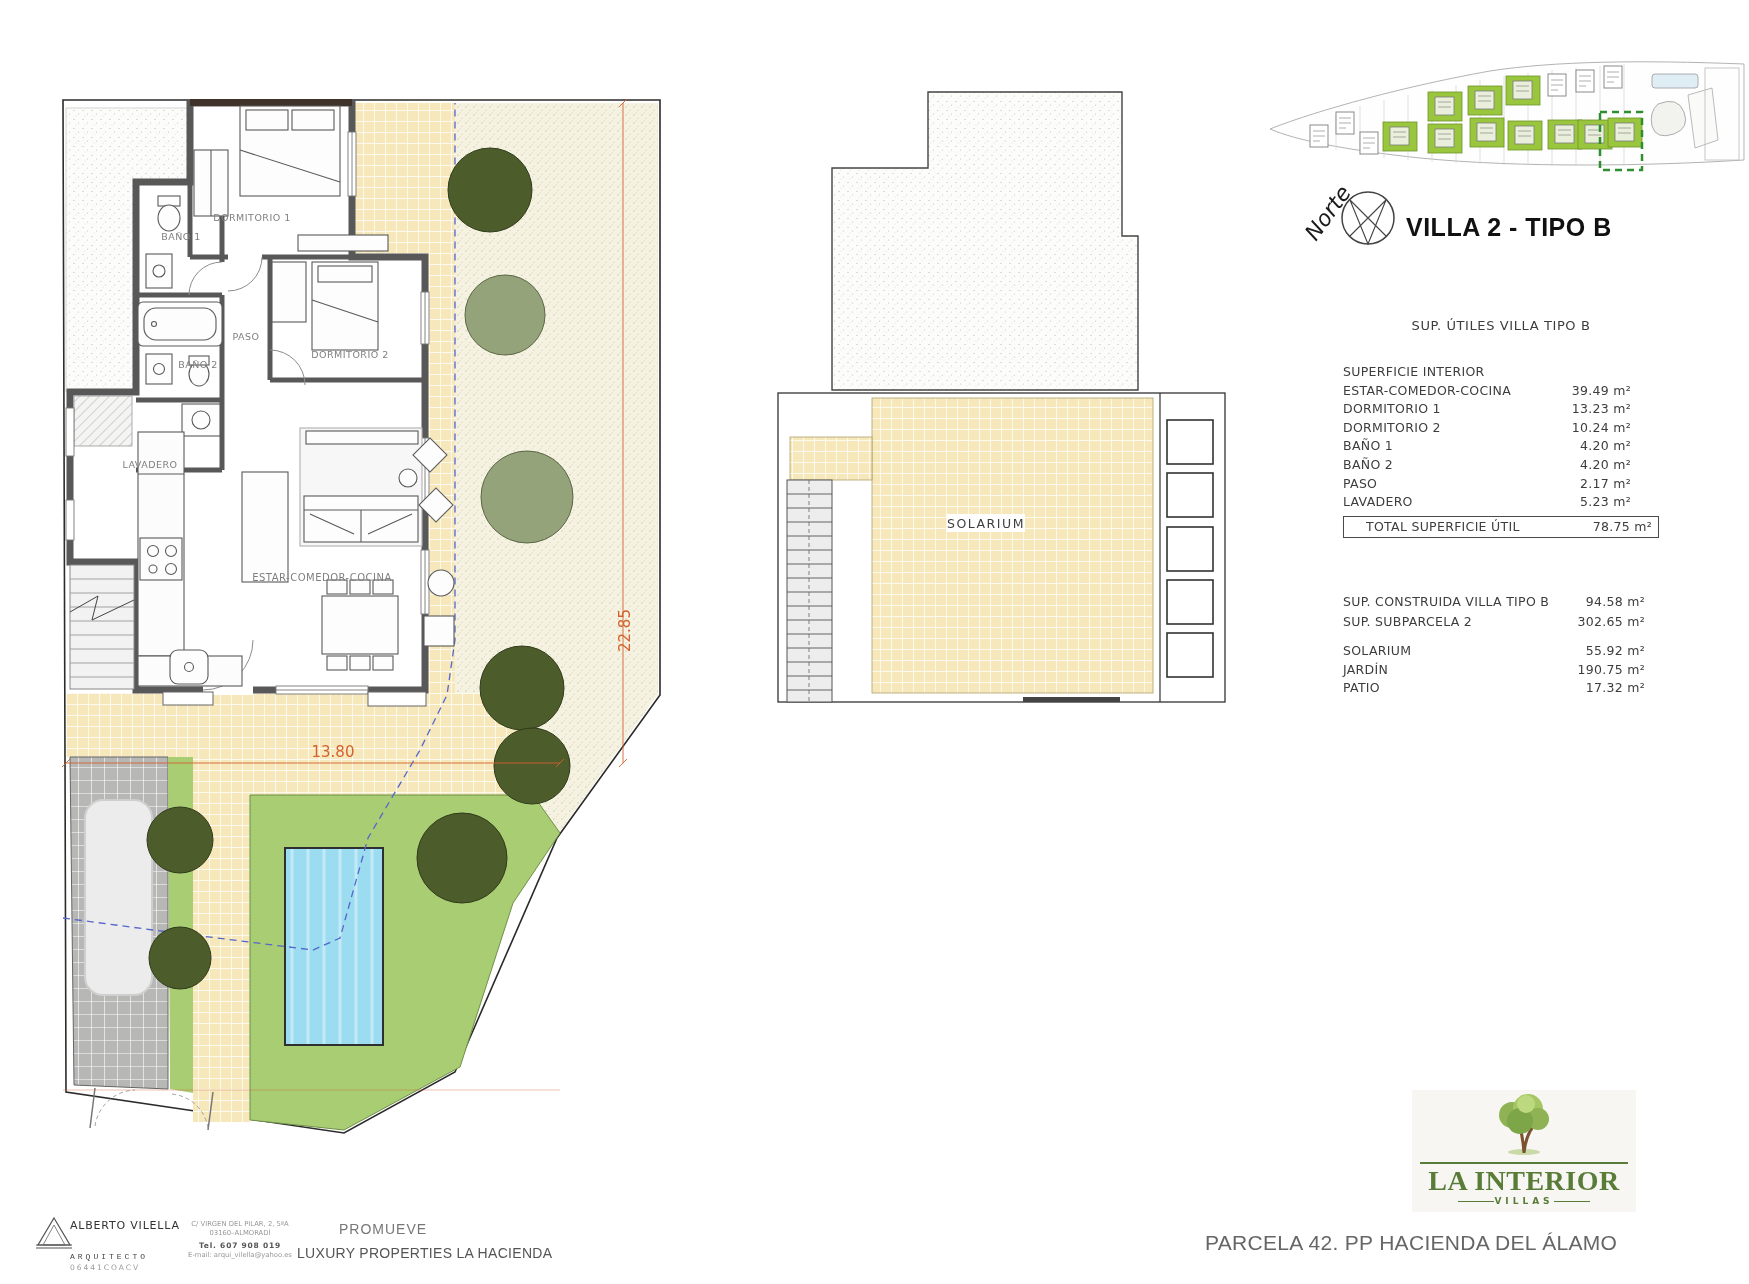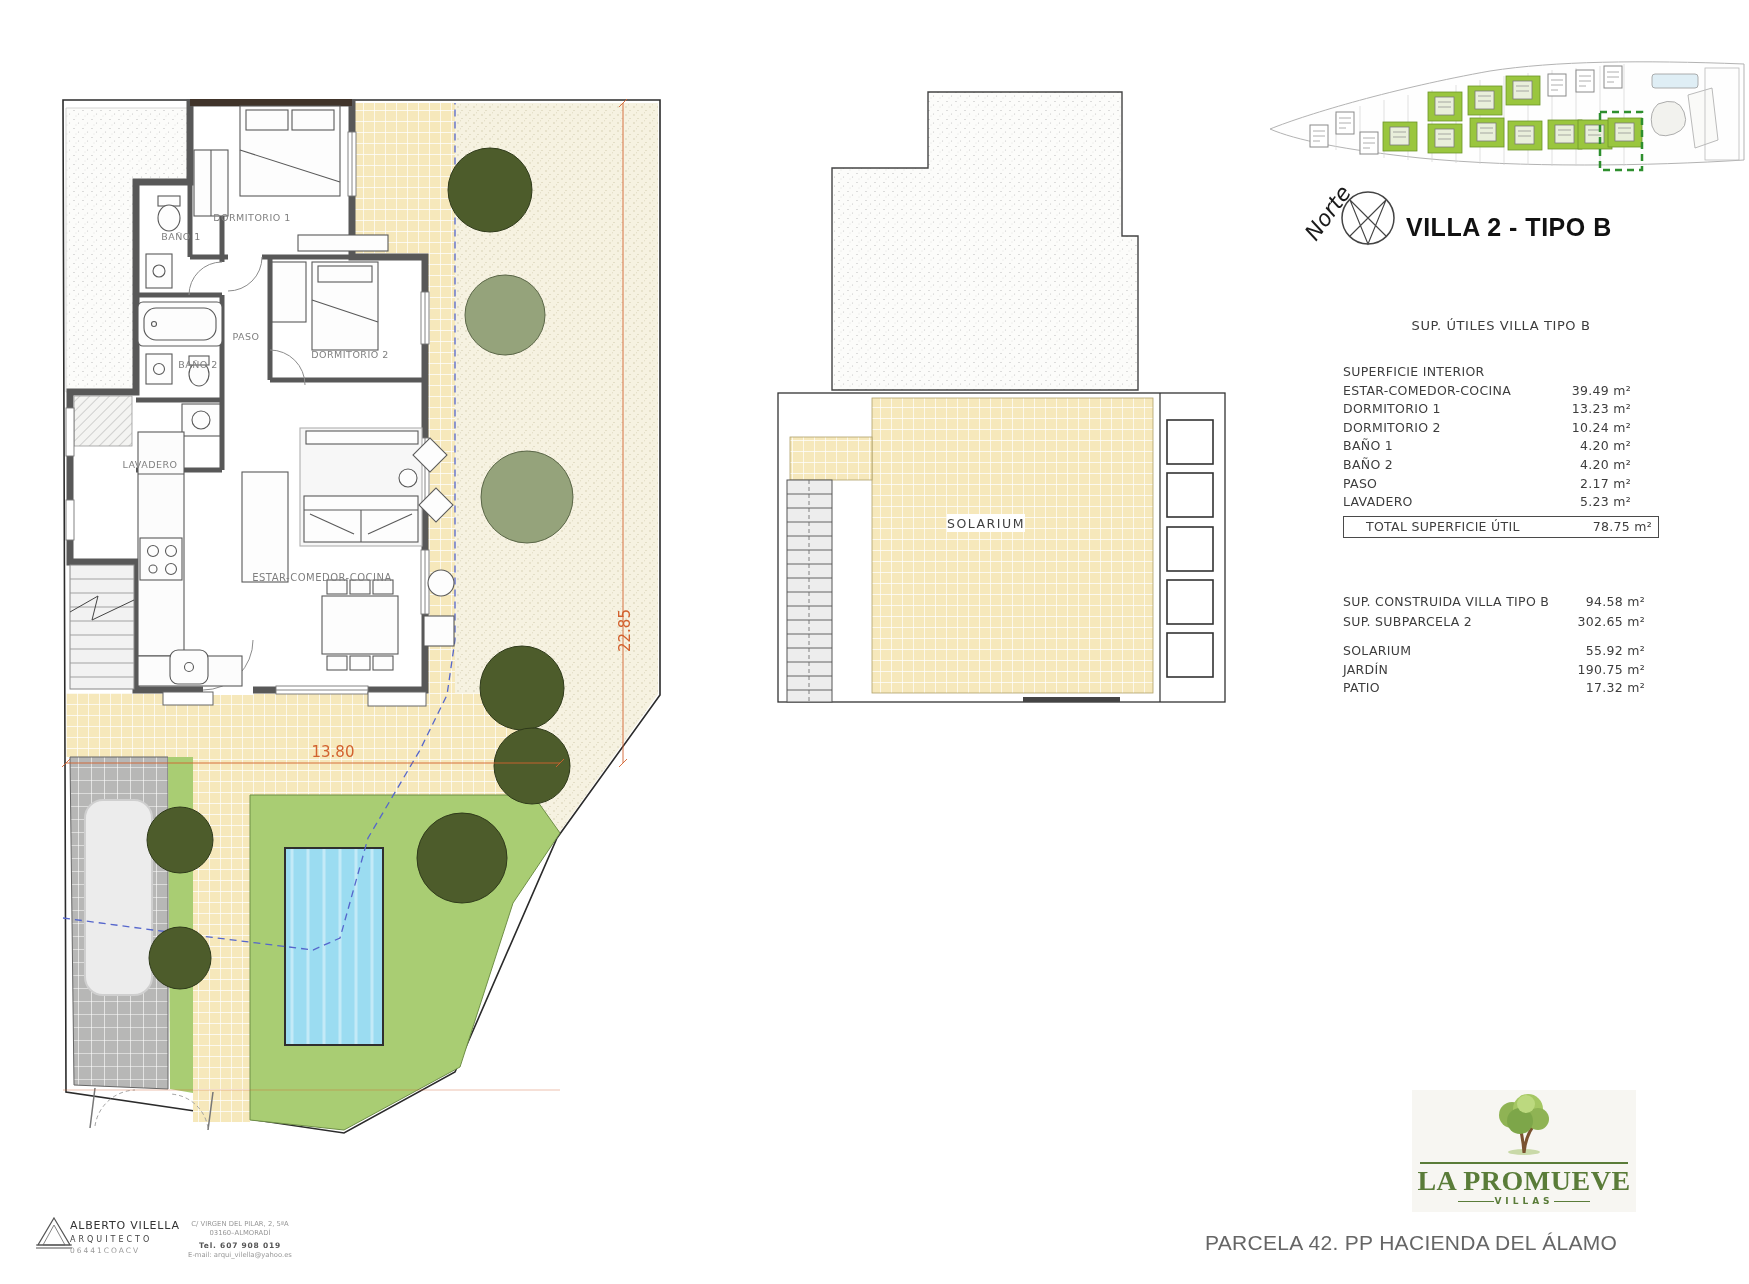--- a/index.html
+++ b/index.html
@@ -20,21 +20,21 @@
   .total-row{display:flex;justify-content:space-between;border:1.4px solid #4a4a4a;
              padding:2px 6px 3px 22px;margin-top:3px;}
   .t2{left:1343px;top:594px;width:302px;font-size:12.5px;letter-spacing:.3px;color:#3d3d3d;}
   .t2 .trow{padding-right:0;height:20px;}
   .t2 .outdoor{margin-top:9px;}
   .t2 .outdoor .trow{height:18.5px;}
 
   
   .arch-name{left:70px;top:1219px;width:122px;text-align:left;}
   .arch-name .nm{font-size:11px;letter-spacing:.8px;color:#333;}
-  .arch-name .rl{font-size:8px;letter-spacing:3px;color:#444;margin-top:3px;}
+  .arch-name .rl{font-size:8px;letter-spacing:3px;color:#444;margin-top:20px;font-family:Liberation Mono, monospace;}
   .arch-name .lic{font-size:7.5px;letter-spacing:2px;color:#9a9a9a;margin-top:2px;}
   .contact{left:184px;top:1220px;width:112px;text-align:center;color:#979797;font-size:6.8px;line-height:1.35;}
   .contact .ph{color:#555;font-weight:bold;font-size:7.5px;letter-spacing:.8px;margin-top:3px;}
   .promo{left:297px;top:1221px;color:#777;font-family:"Liberation Sans",sans-serif;}
   .promo .hd{font-size:14px;letter-spacing:1px;margin-left:42px;}
   .promo .nm2{font-size:14px;color:#555;margin-top:8px;letter-spacing:.3px;}
 
   
   .brand{left:1412px;top:1090px;width:224px;background:#f7f6f2;text-align:center;padding:4px 0 6px 0;}
   .brand .rule{border-top:2px solid #5a7c39;margin:2px 8px;}
@@ -406,33 +406,37 @@
   <div class="nm">ALBERTO VILELLA</div>
   <div class="rl">ARQUITECTO</div>
   <div class="lic">06441COACV</div>
 </div>
 <div class="abs contact">
   <div>C/ VIRGEN DEL PILAR, 2, 5ªA</div>
   <div>03160–ALMORADÍ</div>
   <div class="ph">Tel. 607 908 019</div>
   <div>E-mail: arqui_vilella@yahoo.es</div>
 </div>
+<div class="abs promo">
+  <div class="hd">PROMUEVE</div>
+  <div class="nm2">LUXURY PROPERTIES LA HACIENDA</div>
+</div>
 
 <div class="abs brand">
   <svg width="64" height="62" viewBox="0 0 64 60">
     <ellipse cx="32" cy="57" rx="16" ry="3" fill="#c9d9a8"></ellipse>
     <path d="M32,58 C31,44 30,36 26,28 M32,58 C33,46 36,38 42,30" stroke="#7a5230" stroke-width="3" fill="none"></path>
     <circle cx="20" cy="20" r="13" fill="#8fb354"></circle>
     <circle cx="36" cy="14" r="15" fill="#a5c763"></circle>
     <circle cx="46" cy="24" r="11" fill="#8fb354"></circle>
     <circle cx="28" cy="26" r="13" fill="#7da649"></circle>
     <circle cx="34" cy="9" r="9" fill="#bcd97f"></circle>
   </svg>
   <div class="rule"></div>
-  <div class="bname">LA PROMUEVE</div>
+  <div class="bname">LA INTERIOR</div>
   <div class="villas">
     <span class="vline"></span>
     <span>VILLAS</span>
     <span class="vline"></span>
   </div>
 </div>
 
 <div class="abs parcel">PARCELA 42. PP HACIENDA DEL ÁLAMO</div>
 
 </div>

